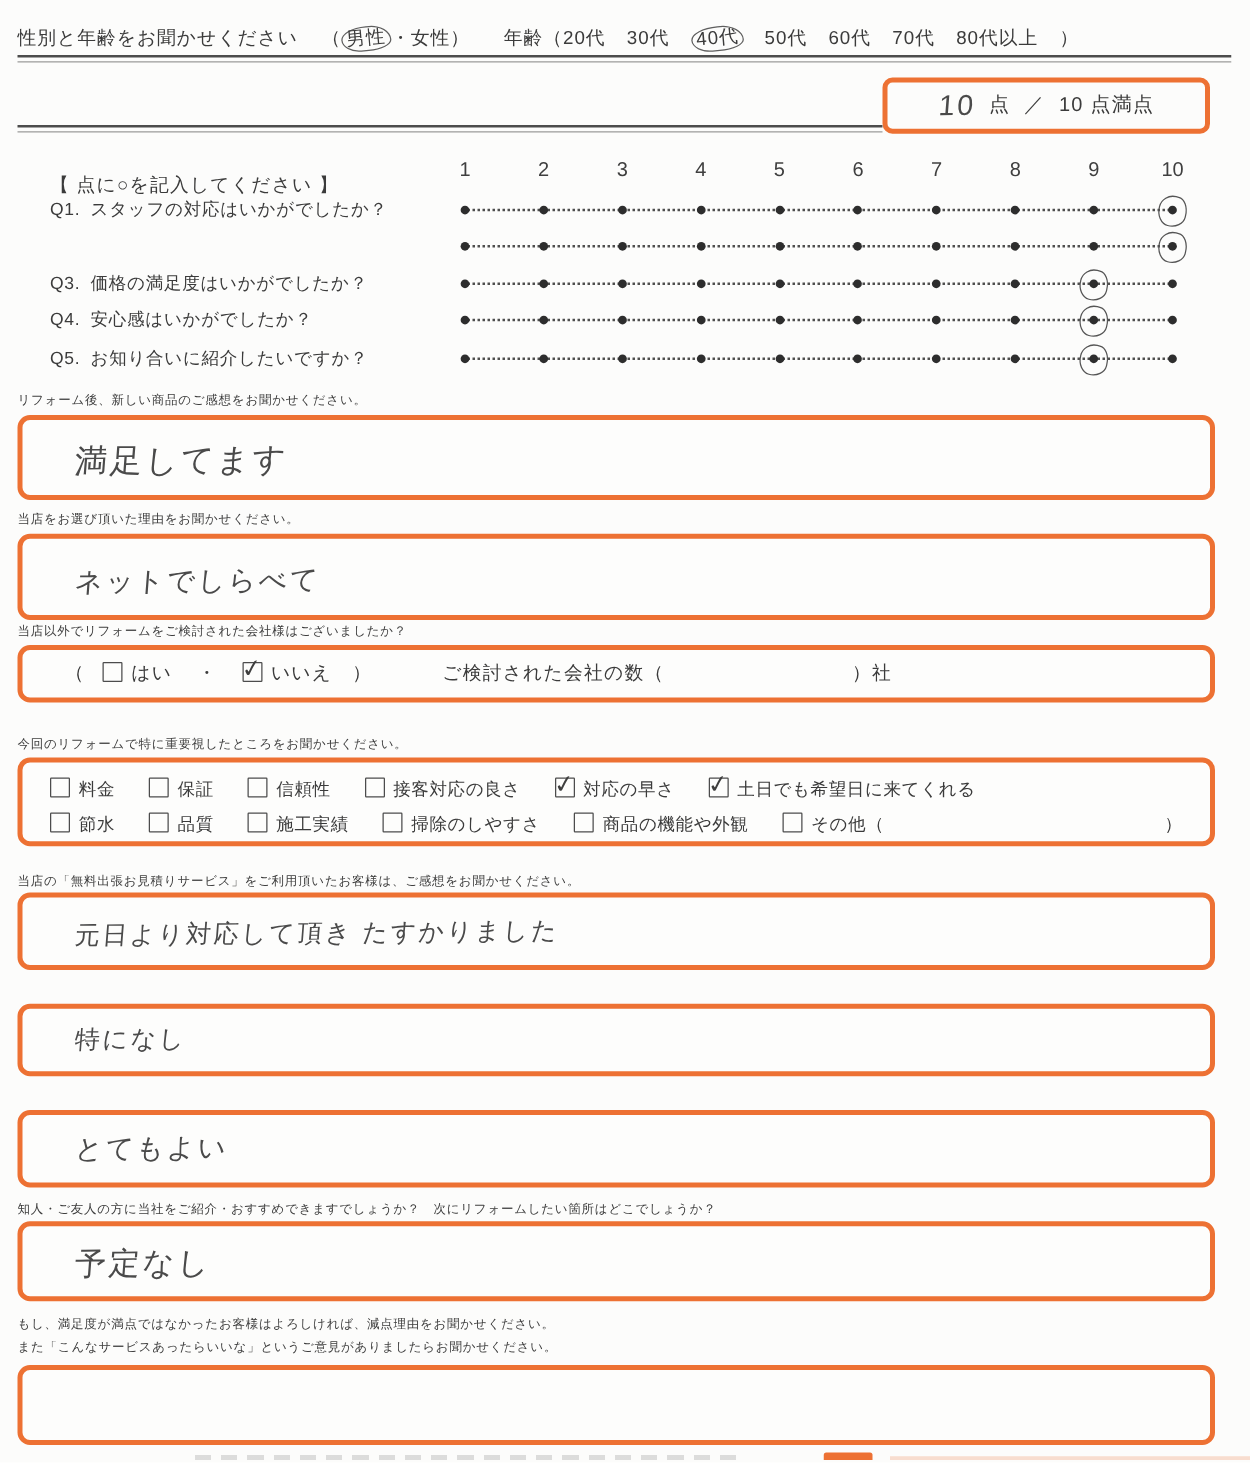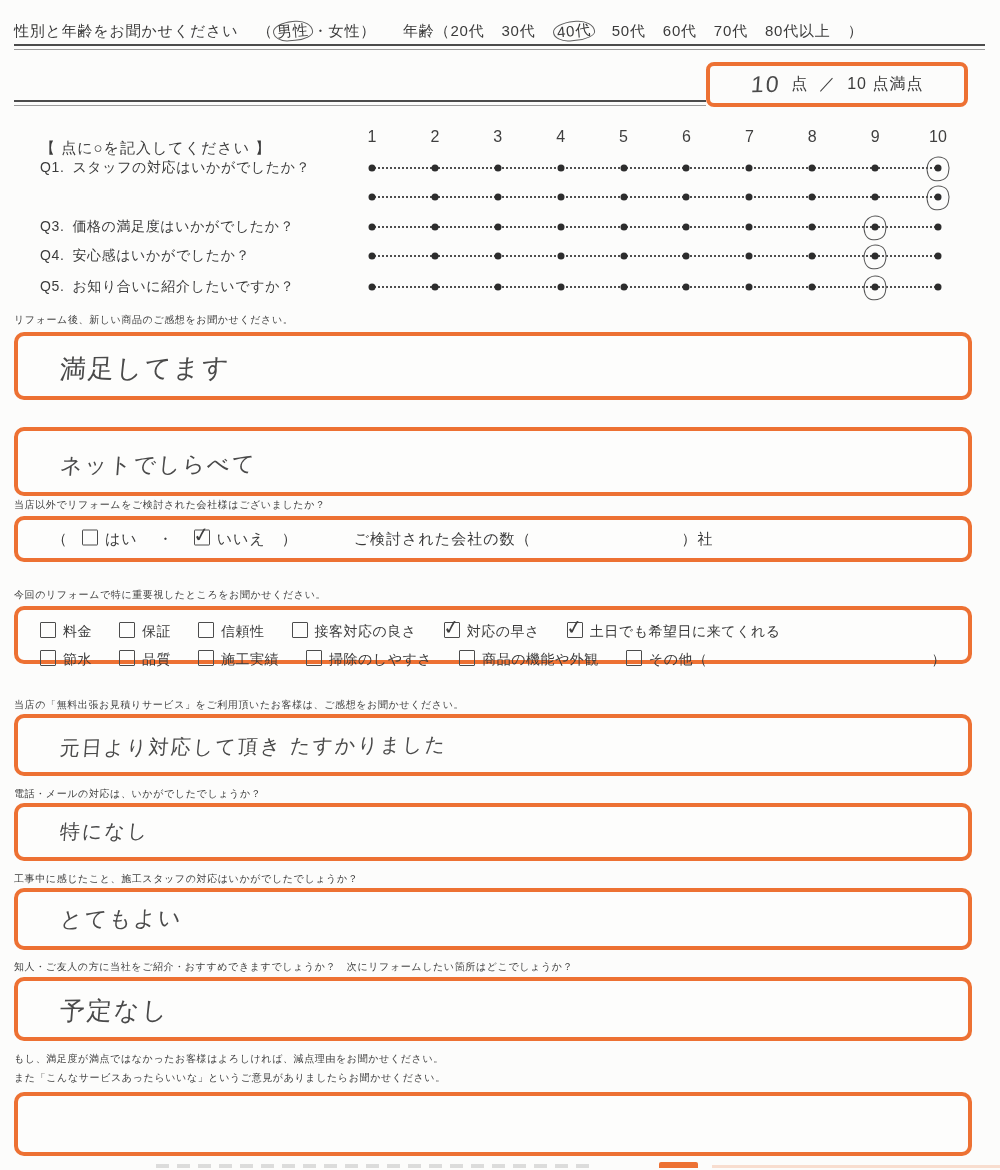--- a/index.html
+++ b/index.html
@@ -172,40 +172,41 @@
           <span class="score-circle" style="left: 88.8889%;"></span>
         </div>
       </div>
     </div>
 
   <div class="lbl" style="left:14px;top:313px;">リフォーム後、新しい商品のご感想をお聞かせください。</div>
   <div class="obox" style="top:332px;height:68px;">
     <div class="ans hand a-large">満足してます</div>
   </div>
 
+  <div class="lbl" style="left:14px;top:408px;">当店をお選び頂いた理由をお聞かせください。</div>
   <div class="obox" style="top:427px;height:69px;">
     <div class="ans hand a-med">ネットでしらべて</div>
   </div>
 
   <div class="lbl" style="left:14px;top:498px;">当店以外でリフォームをご検討された会社様はございましたか？</div>
   <div class="obox" style="top:516px;height:46px;">
     <div class="companyrow">
       <span>（</span>
       <span style="margin-left:14px;"><span class="cb" id="cb-yes"></span><span>はい</span></span>
       <span style="margin:0 20px;">・</span>
       <span><span class="cb checked" id="cb-no"></span><span>いいえ</span></span>
       <span style="margin-left:16px;">）</span>
       <span style="margin-left:56px;">ご検討された会社の数（</span>
       <span style="display:inline-block;width:150px;" class="hand"></span>
       <span>）社</span>
     </div>
   </div>
 
   <div class="lbl" style="left:14px;top:588px;">今回のリフォームで特に重要視したところをお聞かせください。</div>
-  <div class="obox" style="top:606px;height:58px;">
+  <div class="obox" style="top:606px;height:71px;">
     <div class="cbrow" style="top:12px;">
         <span class="item"><span class="cb"></span><span>料金</span></span>
         <span class="item"><span class="cb"></span><span>保証</span></span>
         <span class="item"><span class="cb"></span><span>信頼性</span></span>
         <span class="item"><span class="cb"></span><span>接客対応の良さ</span></span>
         <span class="item"><span class="cb checked"></span><span>対応の早さ</span></span>
         <span class="item"><span class="cb checked"></span><span>土日でも希望日に来てくれる</span></span>
       </div>
     <div class="cbrow" style="top:40px;text-align:right;">
         <span class="item"><span class="cb"></span><span>節水</span></span>
@@ -217,26 +218,24 @@
         <span class="spacer"></span>
         <span>）</span>
       </div>
   </div>
 
   <div class="lbl" style="left:14px;top:698px;">当店の「無料出張お見積りサービス」をご利用頂いたお客様は、ご感想をお聞かせください。</div>
   <div class="obox" style="top:714px;height:62px;">
     <div class="ans hand a-small">元日より対応して頂き たすかりました</div>
   </div>
 
-  <div class="lbl" style="left:14px;top:787px;">電話・メールの対応は、いかがでしたでしょうか？</div>
   <div class="obox" style="top:803px;height:58px;">
     <div class="ans hand a-small">特になし</div>
   </div>
 
-  <div class="lbl" style="left:14px;top:872px;">工事中に感じたこと、施工スタッフの対応はいかがでしたでしょうか？</div>
   <div class="obox" style="top:888px;height:62px;">
     <div class="ans hand a-med">とてもよい</div>
   </div>
 
   <div class="lbl" style="left:14px;top:960px;">知人・ご友人の方に当社をご紹介・おすすめできますでしょうか？　次にリフォームしたい箇所はどこでしょうか？</div>
   <div class="obox" style="top:977px;height:64px;">
     <div class="ans hand" style="font-size:25px;bottom:10px;">予定なし</div>
   </div>
 
   <div class="lbl" style="left:14px;top:1052px;">もし、満足度が満点ではなかったお客様はよろしければ、減点理由をお聞かせください。</div>

